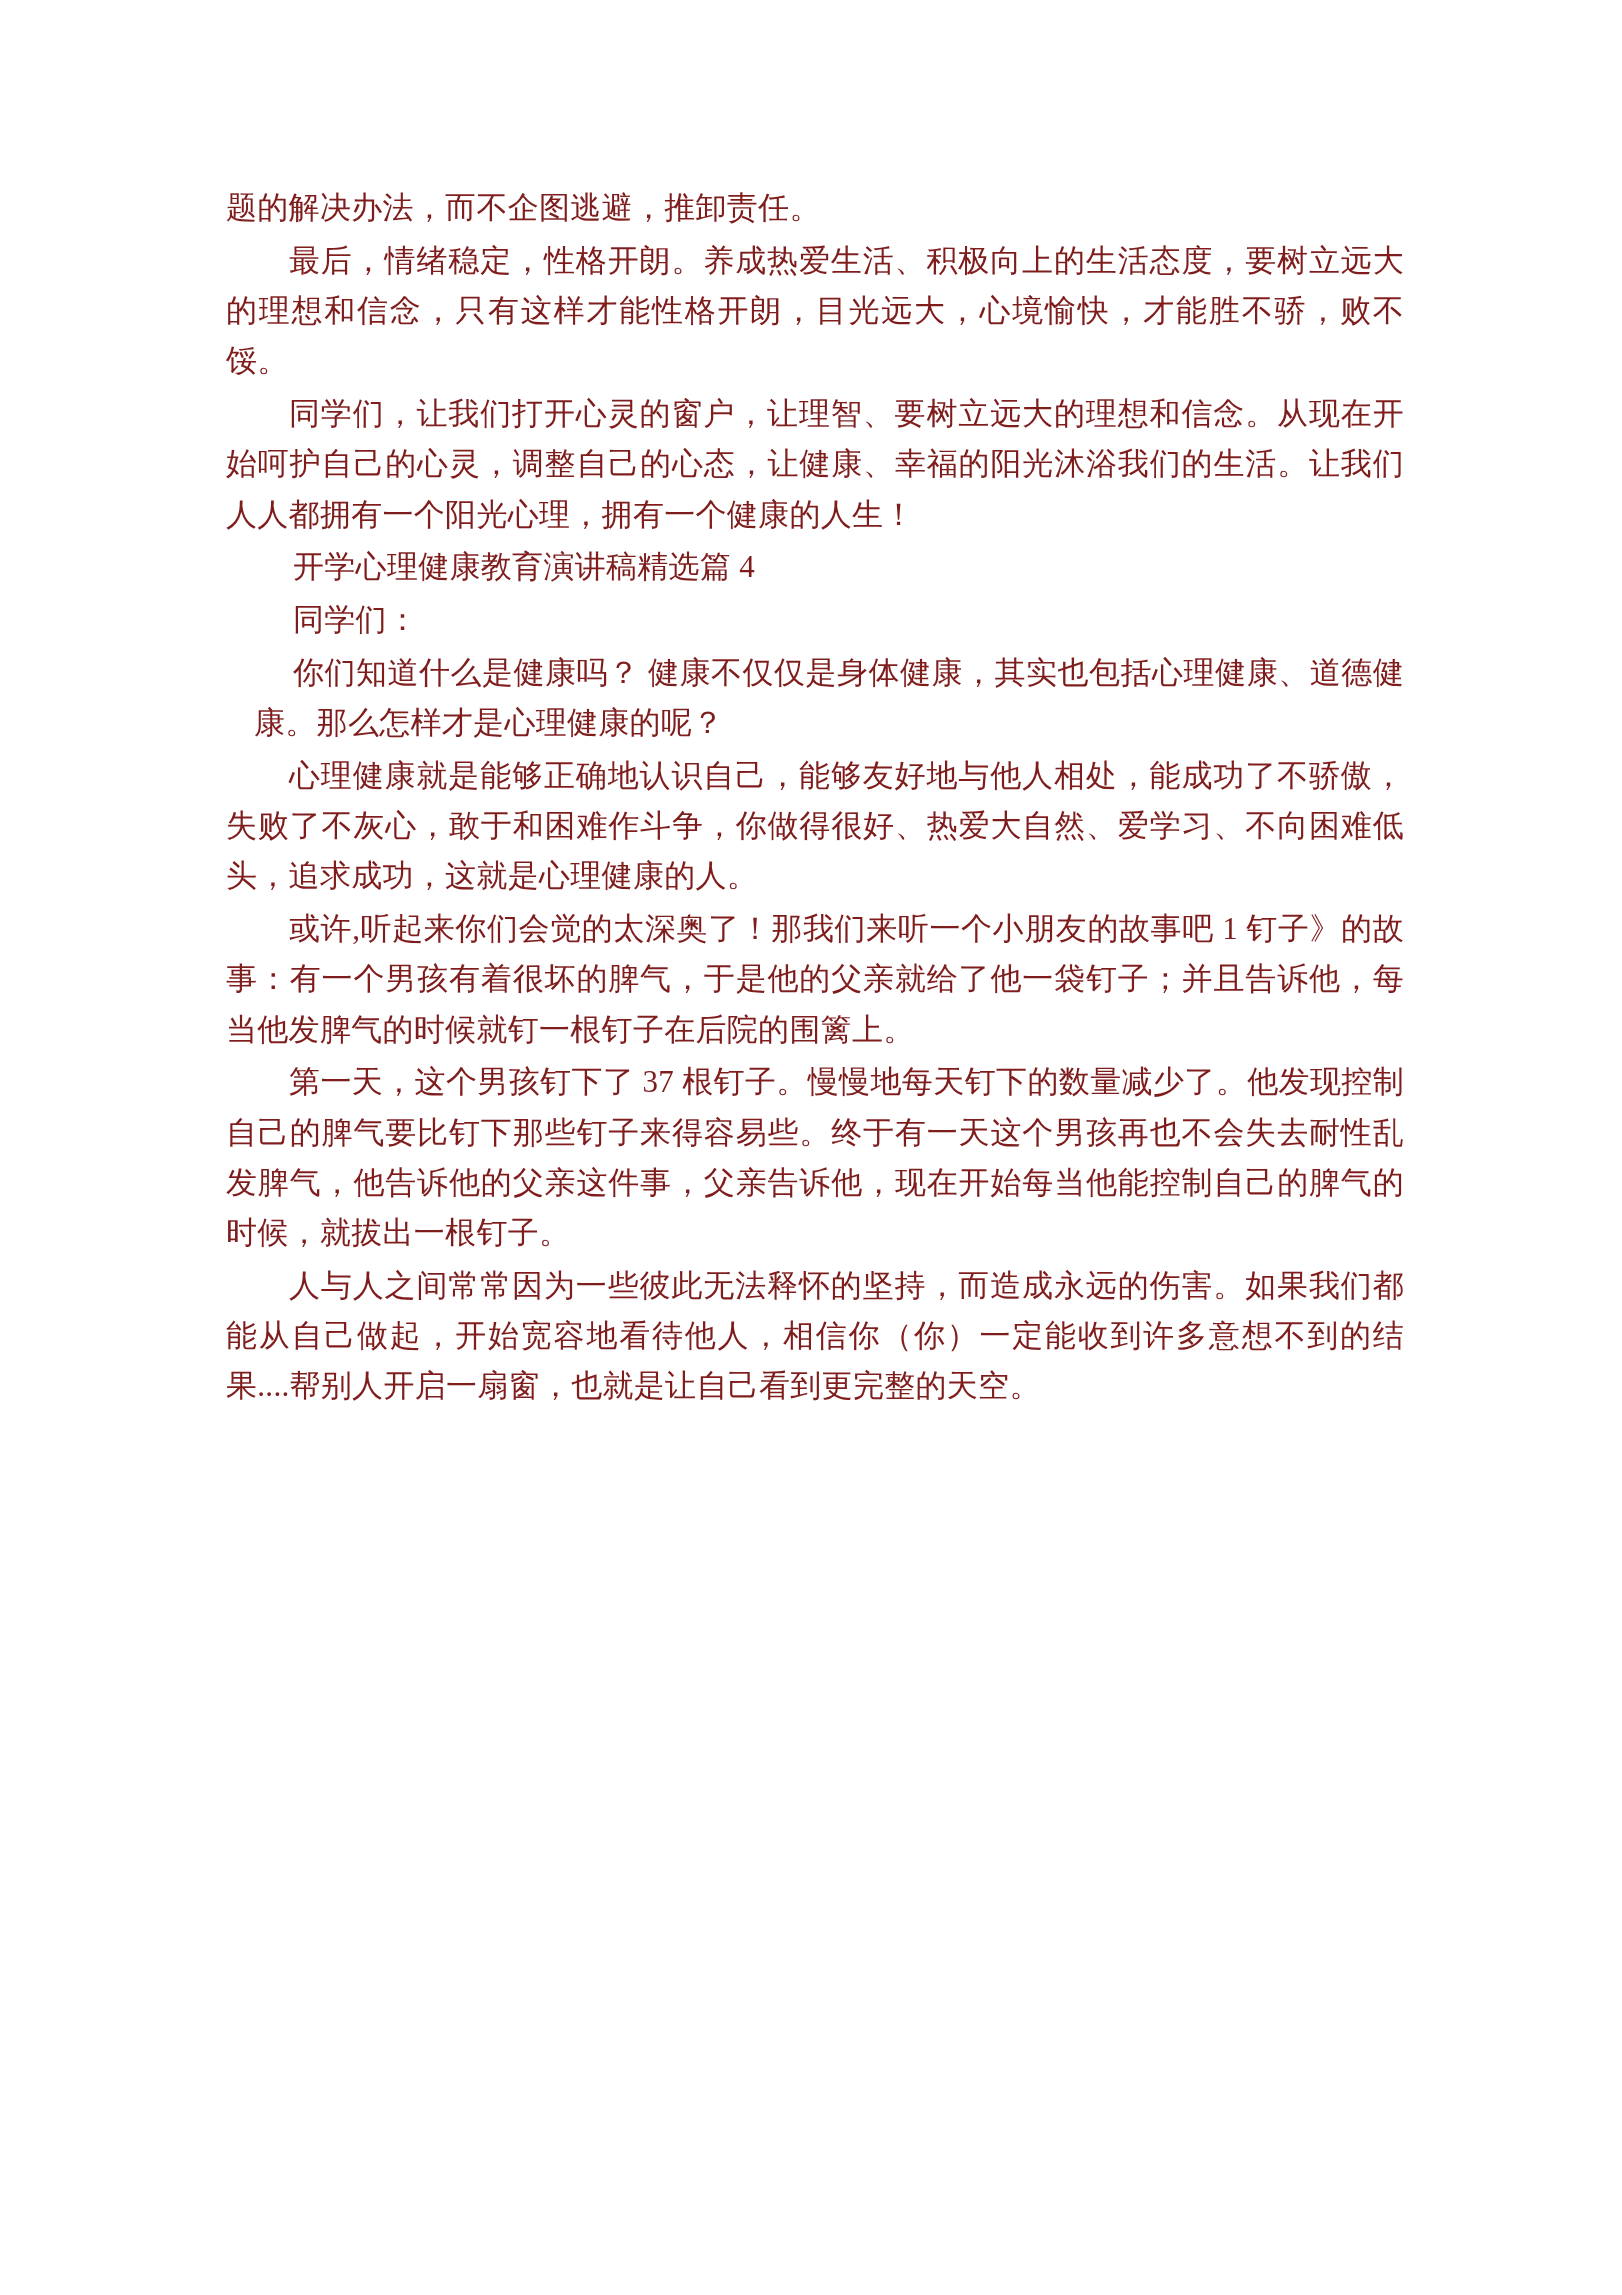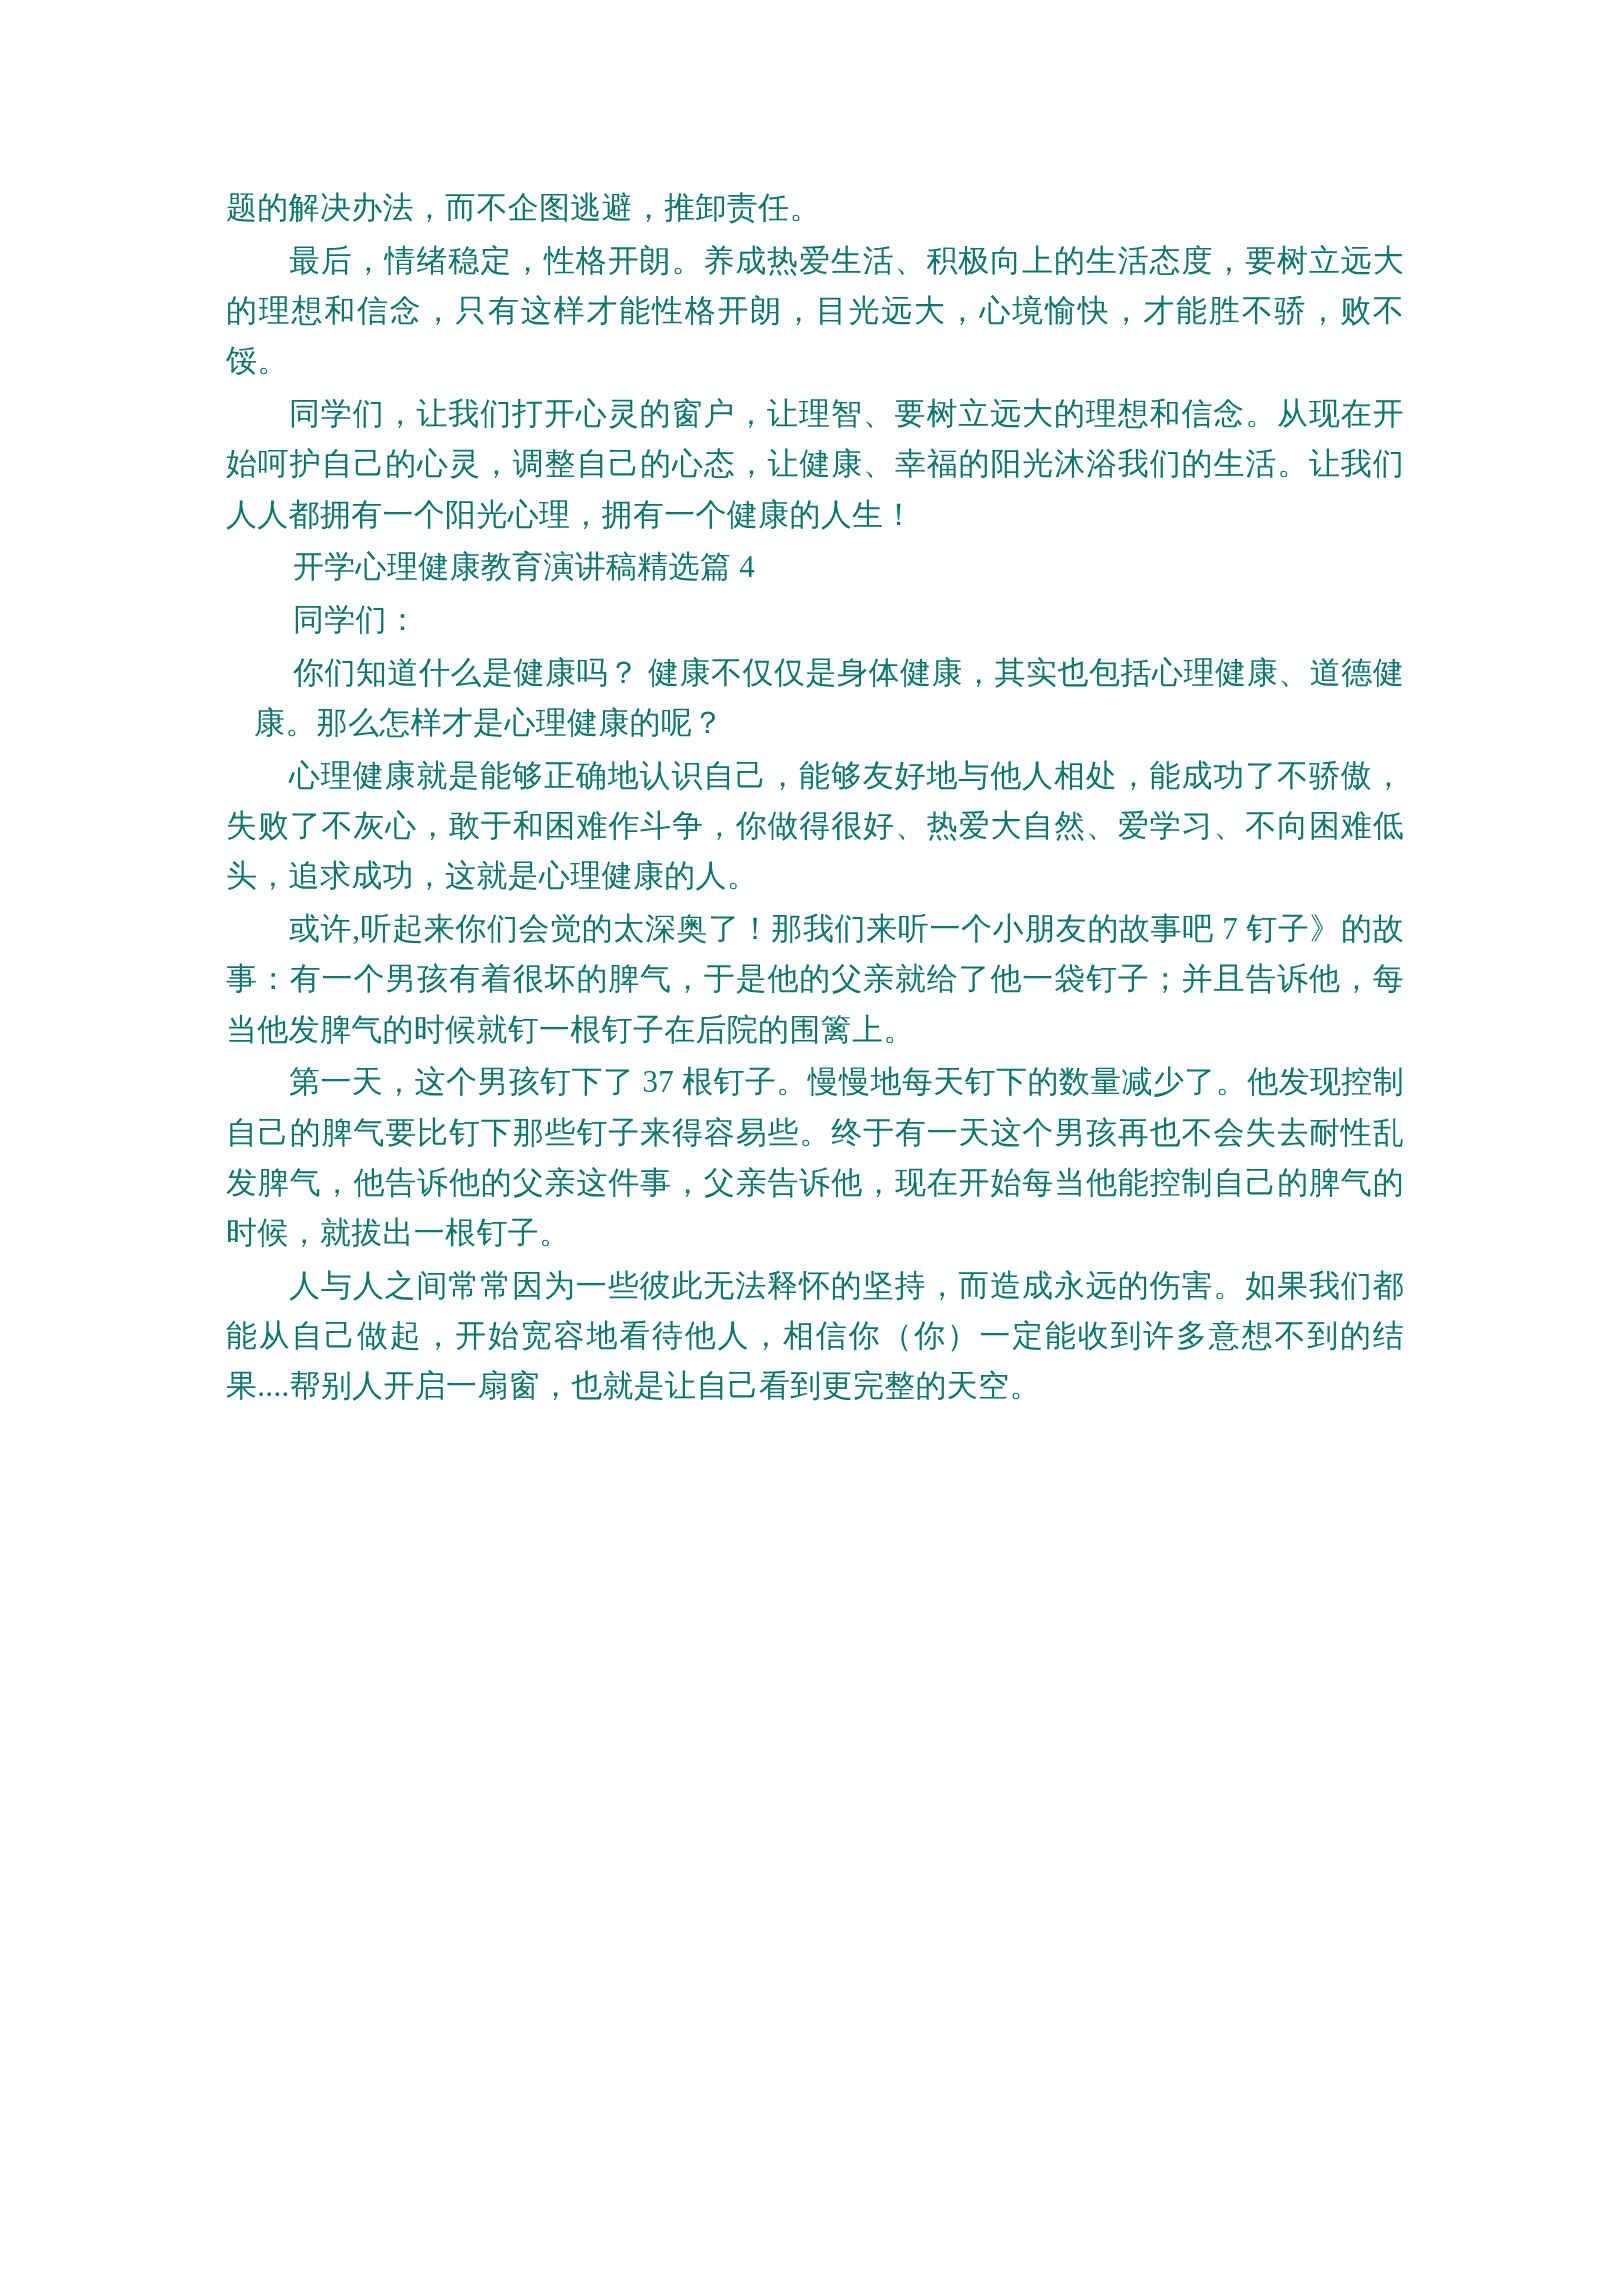--- a/index.html
+++ b/index.html
@@ -19,21 +19,21 @@
     position: absolute;
     left: 226px;
     top: 183px;
     width: 1178px;
   }
   p {
     margin: 0 0 2.6px 0;
     font-family: "Liberation Serif", "DejaVu Serif", serif;
     font-size: 31px;
     line-height: 1.62;
-    color: #0f766e;
+    color: #7f1d1d;
     text-align: justify;
     text-justify: inter-ideograph;
     letter-spacing: 0.3px;
   }
   p.indent {
     text-indent: 63px;
   }
   p.noindent {
     text-indent: 0;
   }
@@ -47,18 +47,18 @@
 
 <div class="page">
   <div class="content">
     <p class="noindent">题的解决办法，而不企图逃避，推卸责任。</p>
     <p class="indent">最后，情绪稳定，性格开朗。养成热爱生活、积极向上的生活态度，要树立远大的理想和信念，只有这样才能性格开朗，目光远大，心境愉快，才能胜不骄，败不馁。</p>
     <p class="indent">同学们，让我们打开心灵的窗户，让理智、要树立远大的理想和信念。从现在开始呵护自己的心灵，调整自己的心态，让健康、幸福的阳光沐浴我们的生活。让我们人人都拥有一个阳光心理，拥有一个健康的人生！</p>
     <p class="sub-indent">开学心理健康教育演讲稿精选篇 4</p>
     <p class="sub-indent">同学们：</p>
     <p class="sub-indent">你们知道什么是健康吗？  健康不仅仅是身体健康，其实也包括心理健康、道德健康。那么怎样才是心理健康的呢？</p>
     <p class="indent">心理健康就是能够正确地认识自己，能够友好地与他人相处，能成功了不骄傲，失败了不灰心，敢于和困难作斗争，你做得很好、热爱大自然、爱学习、不向困难低头，追求成功，这就是心理健康的人。</p>
-    <p class="indent">或许,听起来你们会觉的太深奥了！那我们来听一个小朋友的故事吧 7 钉子》的故事：有一个男孩有着很坏的脾气，于是他的父亲就给了他一袋钉子；并且告诉他，每当他发脾气的时候就钉一根钉子在后院的围篱上。</p>
+    <p class="indent">或许,听起来你们会觉的太深奥了！那我们来听一个小朋友的故事吧 1 钉子》的故事：有一个男孩有着很坏的脾气，于是他的父亲就给了他一袋钉子；并且告诉他，每当他发脾气的时候就钉一根钉子在后院的围篱上。</p>
     <p class="indent">第一天，这个男孩钉下了 37 根钉子。慢慢地每天钉下的数量减少了。他发现控制自己的脾气要比钉下那些钉子来得容易些。终于有一天这个男孩再也不会失去耐性乱发脾气，他告诉他的父亲这件事，父亲告诉他，现在开始每当他能控制自己的脾气的时候，就拔出一根钉子。</p>
     <p class="indent">人与人之间常常因为一些彼此无法释怀的坚持，而造成永远的伤害。如果我们都能从自己做起，开始宽容地看待他人，相信你（你）一定能收到许多意想不到的结果....帮别人开启一扇窗，也就是让自己看到更完整的天空。</p>
   </div>
 </div>
 
 
 </body></html>

